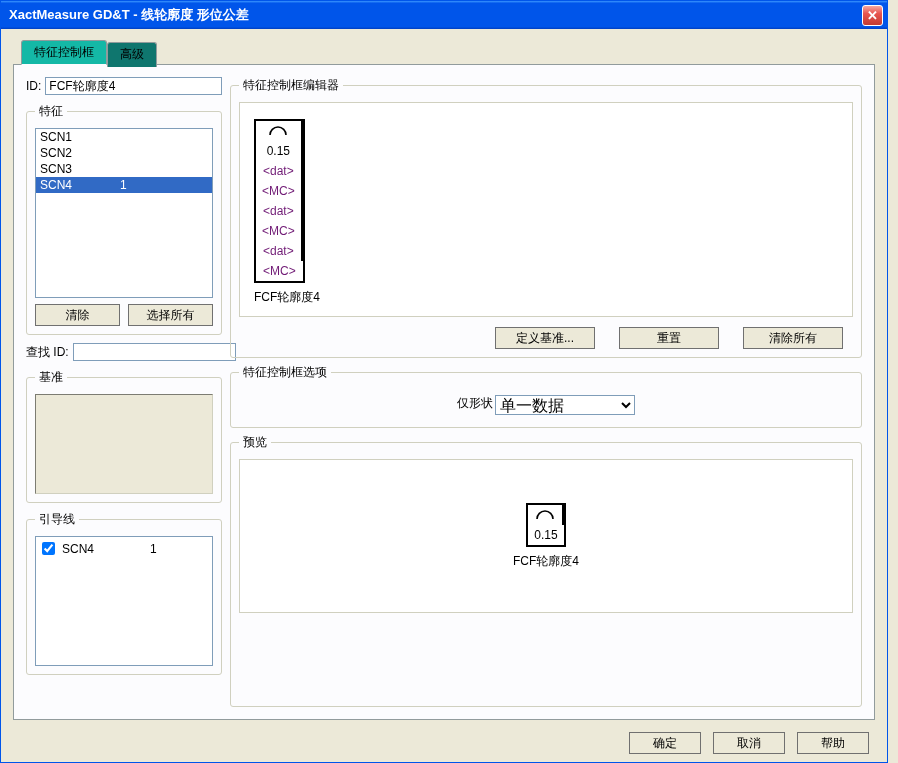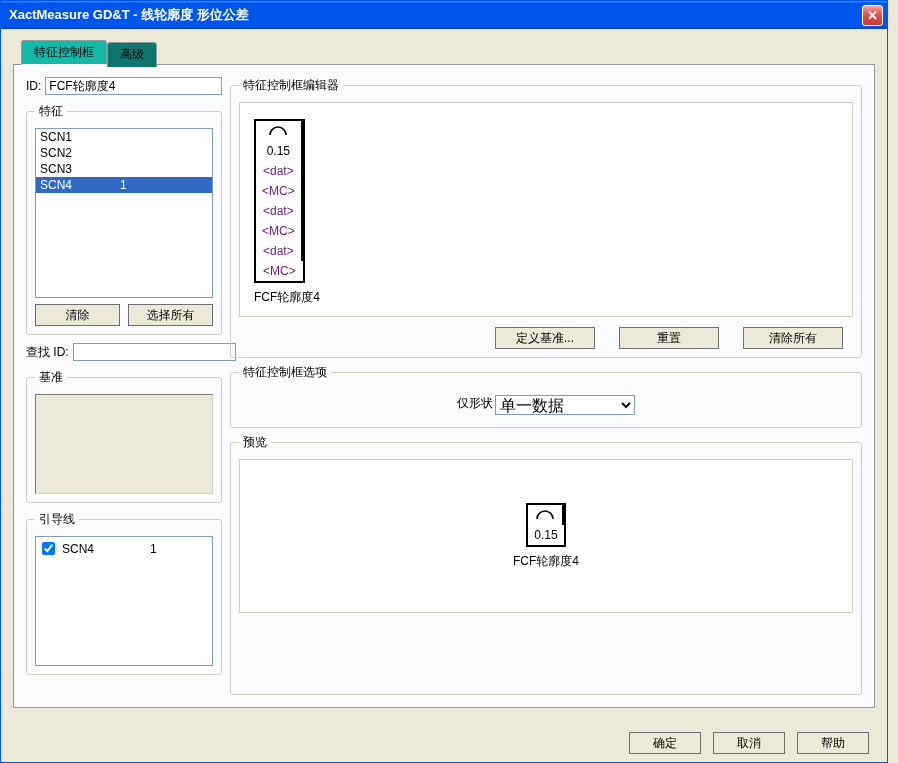--- a/index.html
+++ b/index.html
@@ -164,21 +164,21 @@
 .preview-body {
   border: 1px solid #d0d0bf;
   background: #fff;
   height: 154px;
   display: flex; flex-direction: column;
   align-items: center; justify-content: center;
 }
 .bottom-buttons {
   display: flex; gap: 12px;
   justify-content: flex-end;
-  padding: 24px 6px 2px 0;
+  padding: 12px 6px 2px 0;
 }
 .arc-icon {
   width: 20px; height: 12px;
   position: relative;
 }
 .arc-icon svg { display: block; }
 </style>
 </head>
 <body>
 

